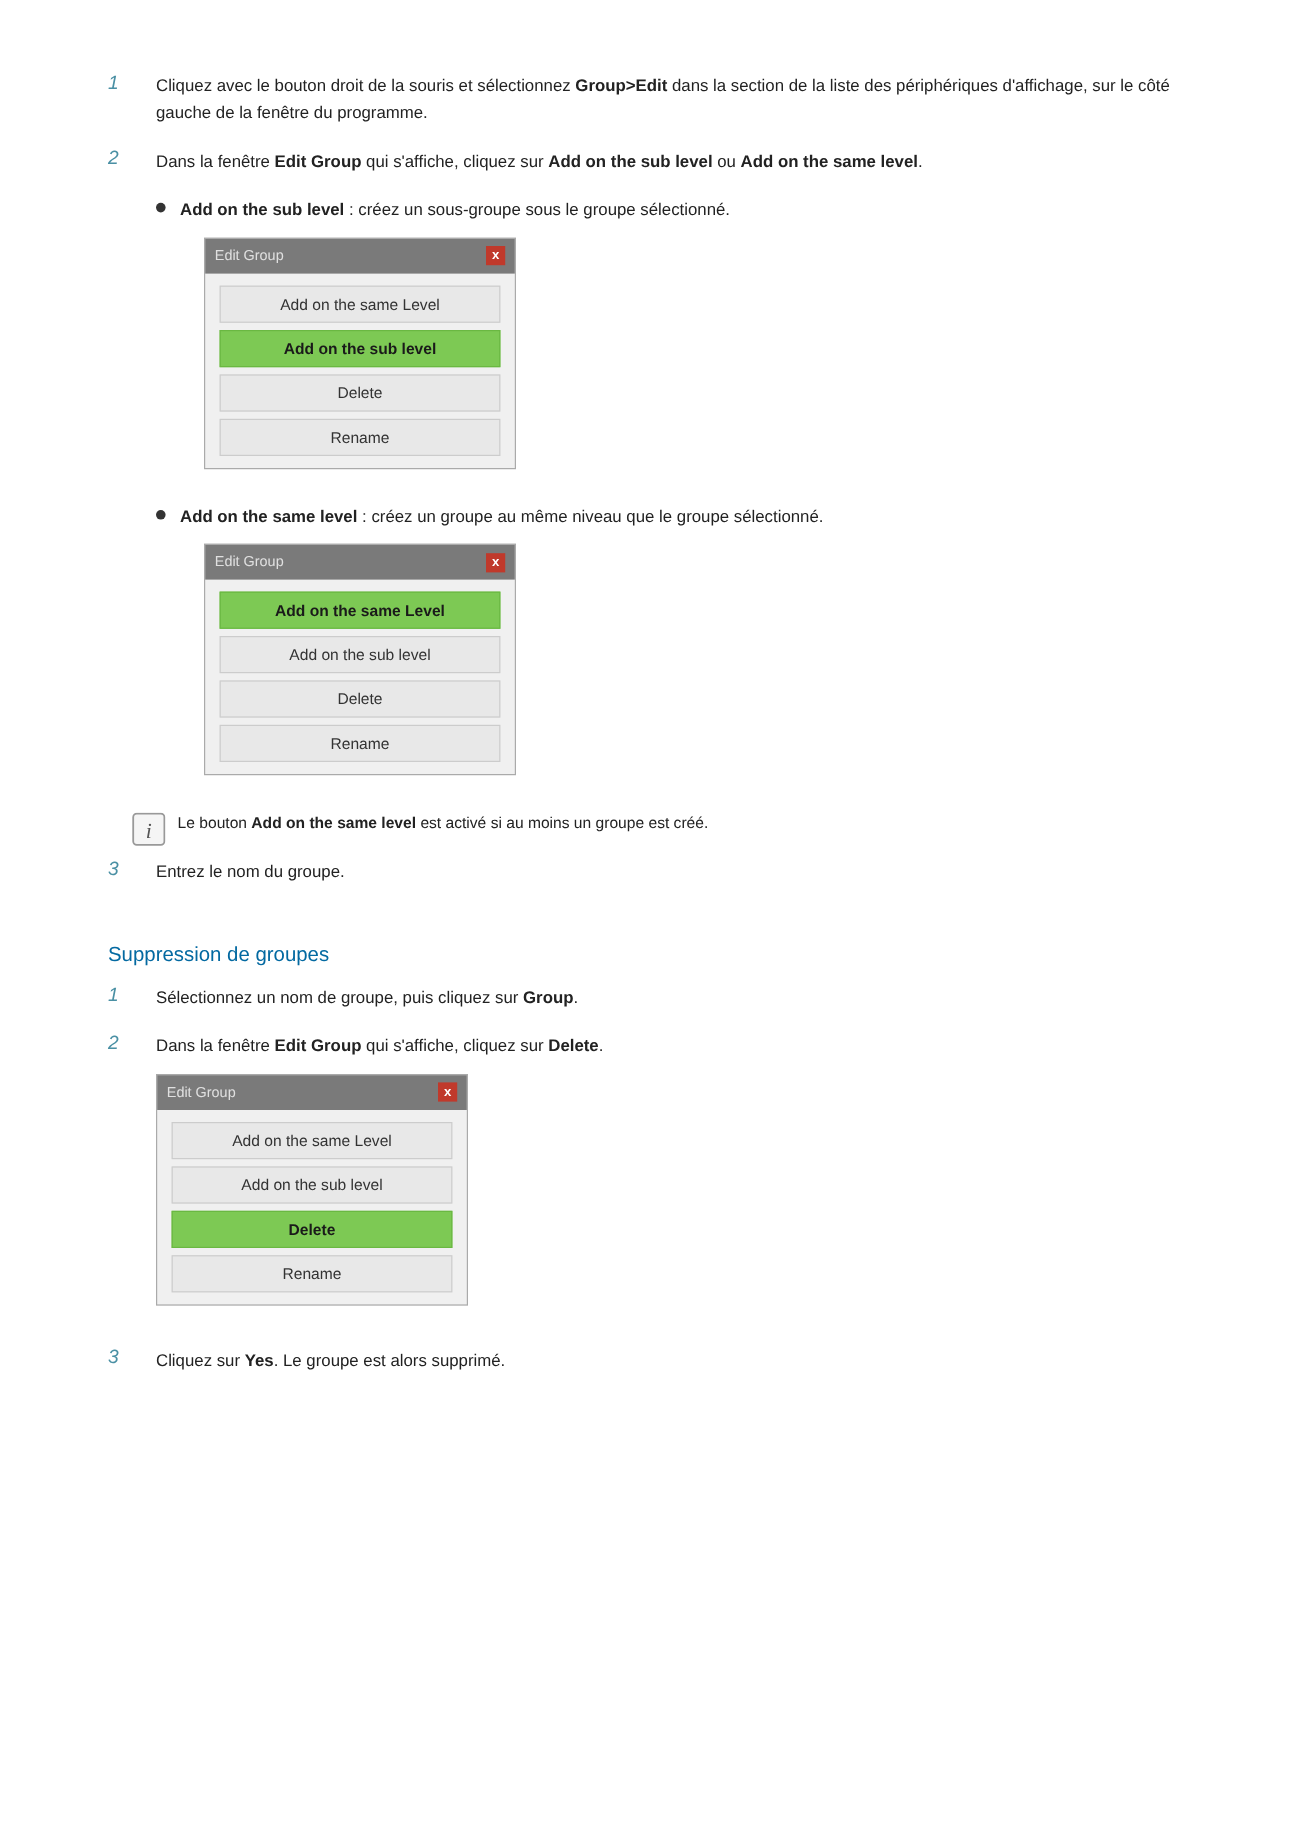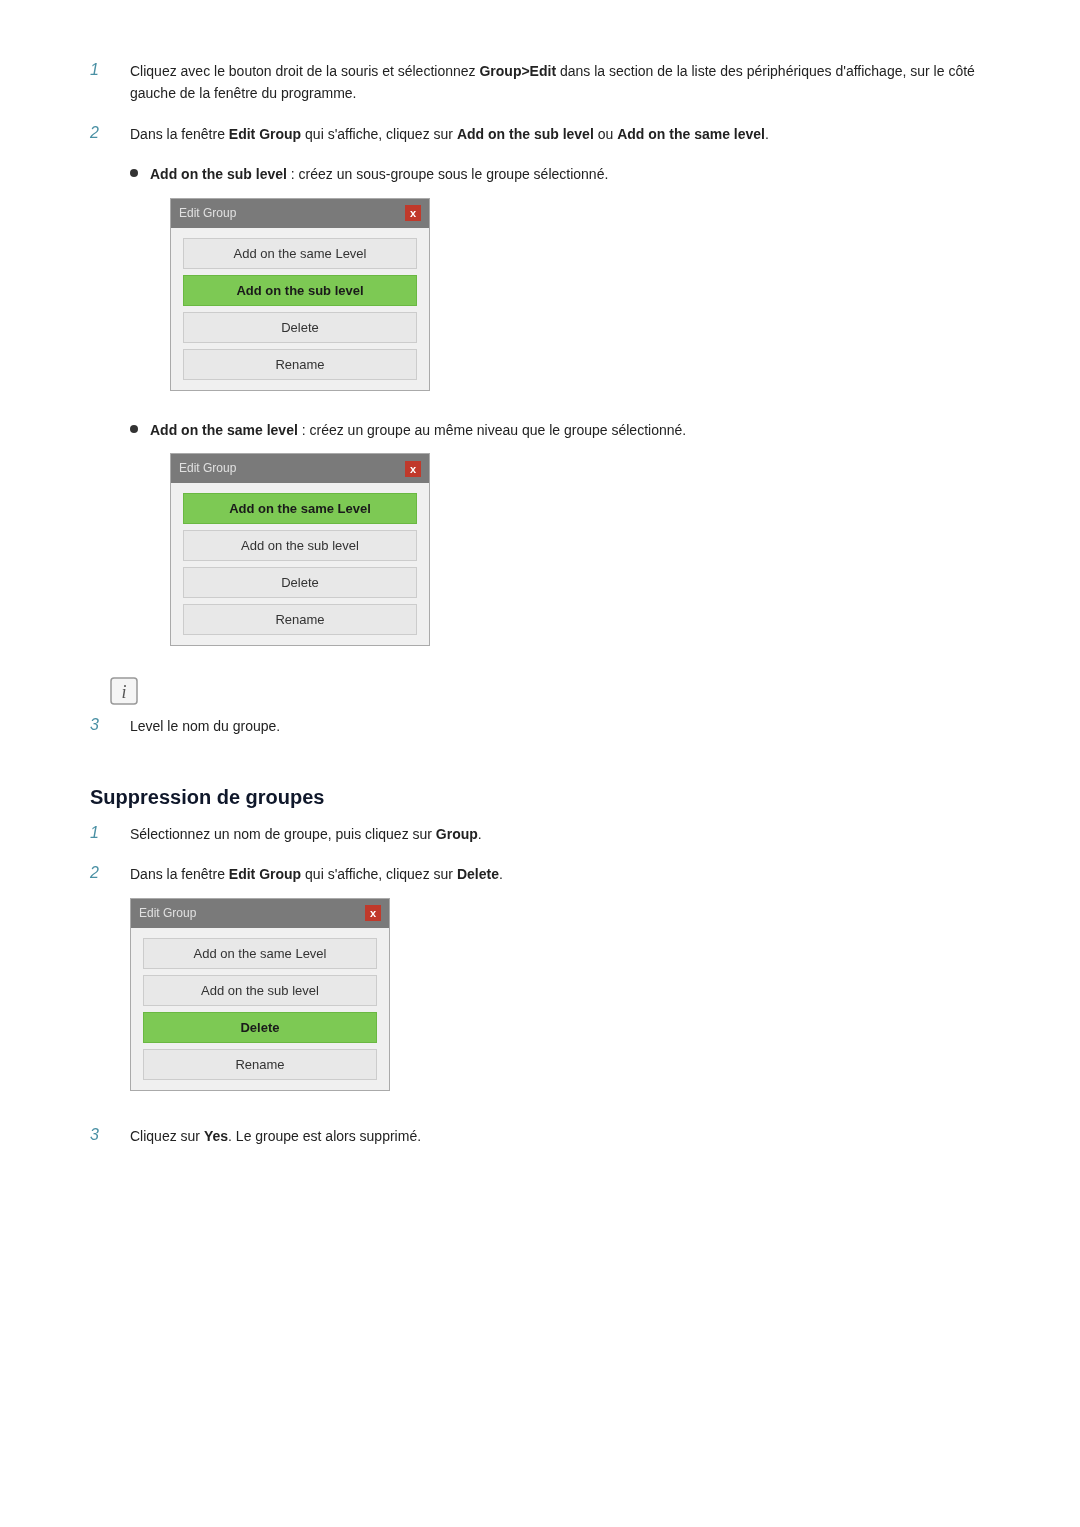--- a/index.html
+++ b/index.html
@@ -121,24 +121,24 @@
     }
 
     .dialog-btn.active-green {
       background: #7dc954;
       border: 1px solid #6ab842;
       color: #1a1a1a;
       font-weight: bold;
     }
 
     .section-heading {
-      font-weight: bold;
-      font-size: 20px;
+      font-weight: normal;
+      font-size: 17px;
       margin: 20px 0 14px 0;
-      color: #0f172a;
+      color: #0369a1;
     }
 
     .note-box {
       display: flex;
       align-items: flex-start;
       gap: 10px;
       margin: 10px 20px 10px 20px;
     }
 
     .note-icon {
@@ -218,26 +218,29 @@
       </div>
     </div>
 
   </div>
 
   <div class="note-box">
     <svg class="note-icon" viewBox="0 0 28 28" xmlns="http://www.w3.org/2000/svg">
       <rect x="1" y="1" width="26" height="26" rx="3" fill="#f5f5f5" stroke="#999" stroke-width="1.5"></rect>
       <text x="14" y="21" text-anchor="middle" font-size="18" font-style="italic" font-family="serif" fill="#555">i</text>
     </svg>
+    <div class="note-text">
+      Le bouton <b>Add on the same level</b> est activé si au moins un groupe est créé.
+    </div>
   </div>
 
   <div class="step">
     <span class="step-number">3</span>
     <div class="step-text">
-      Level le nom du groupe.
+      Entrez le nom du groupe.
     </div>
   </div>
 
   <div class="spacer"></div>
 
   <div class="section-heading">Suppression de groupes</div>
 
   <div class="step">
     <span class="step-number">1</span>
     <div class="step-text">

